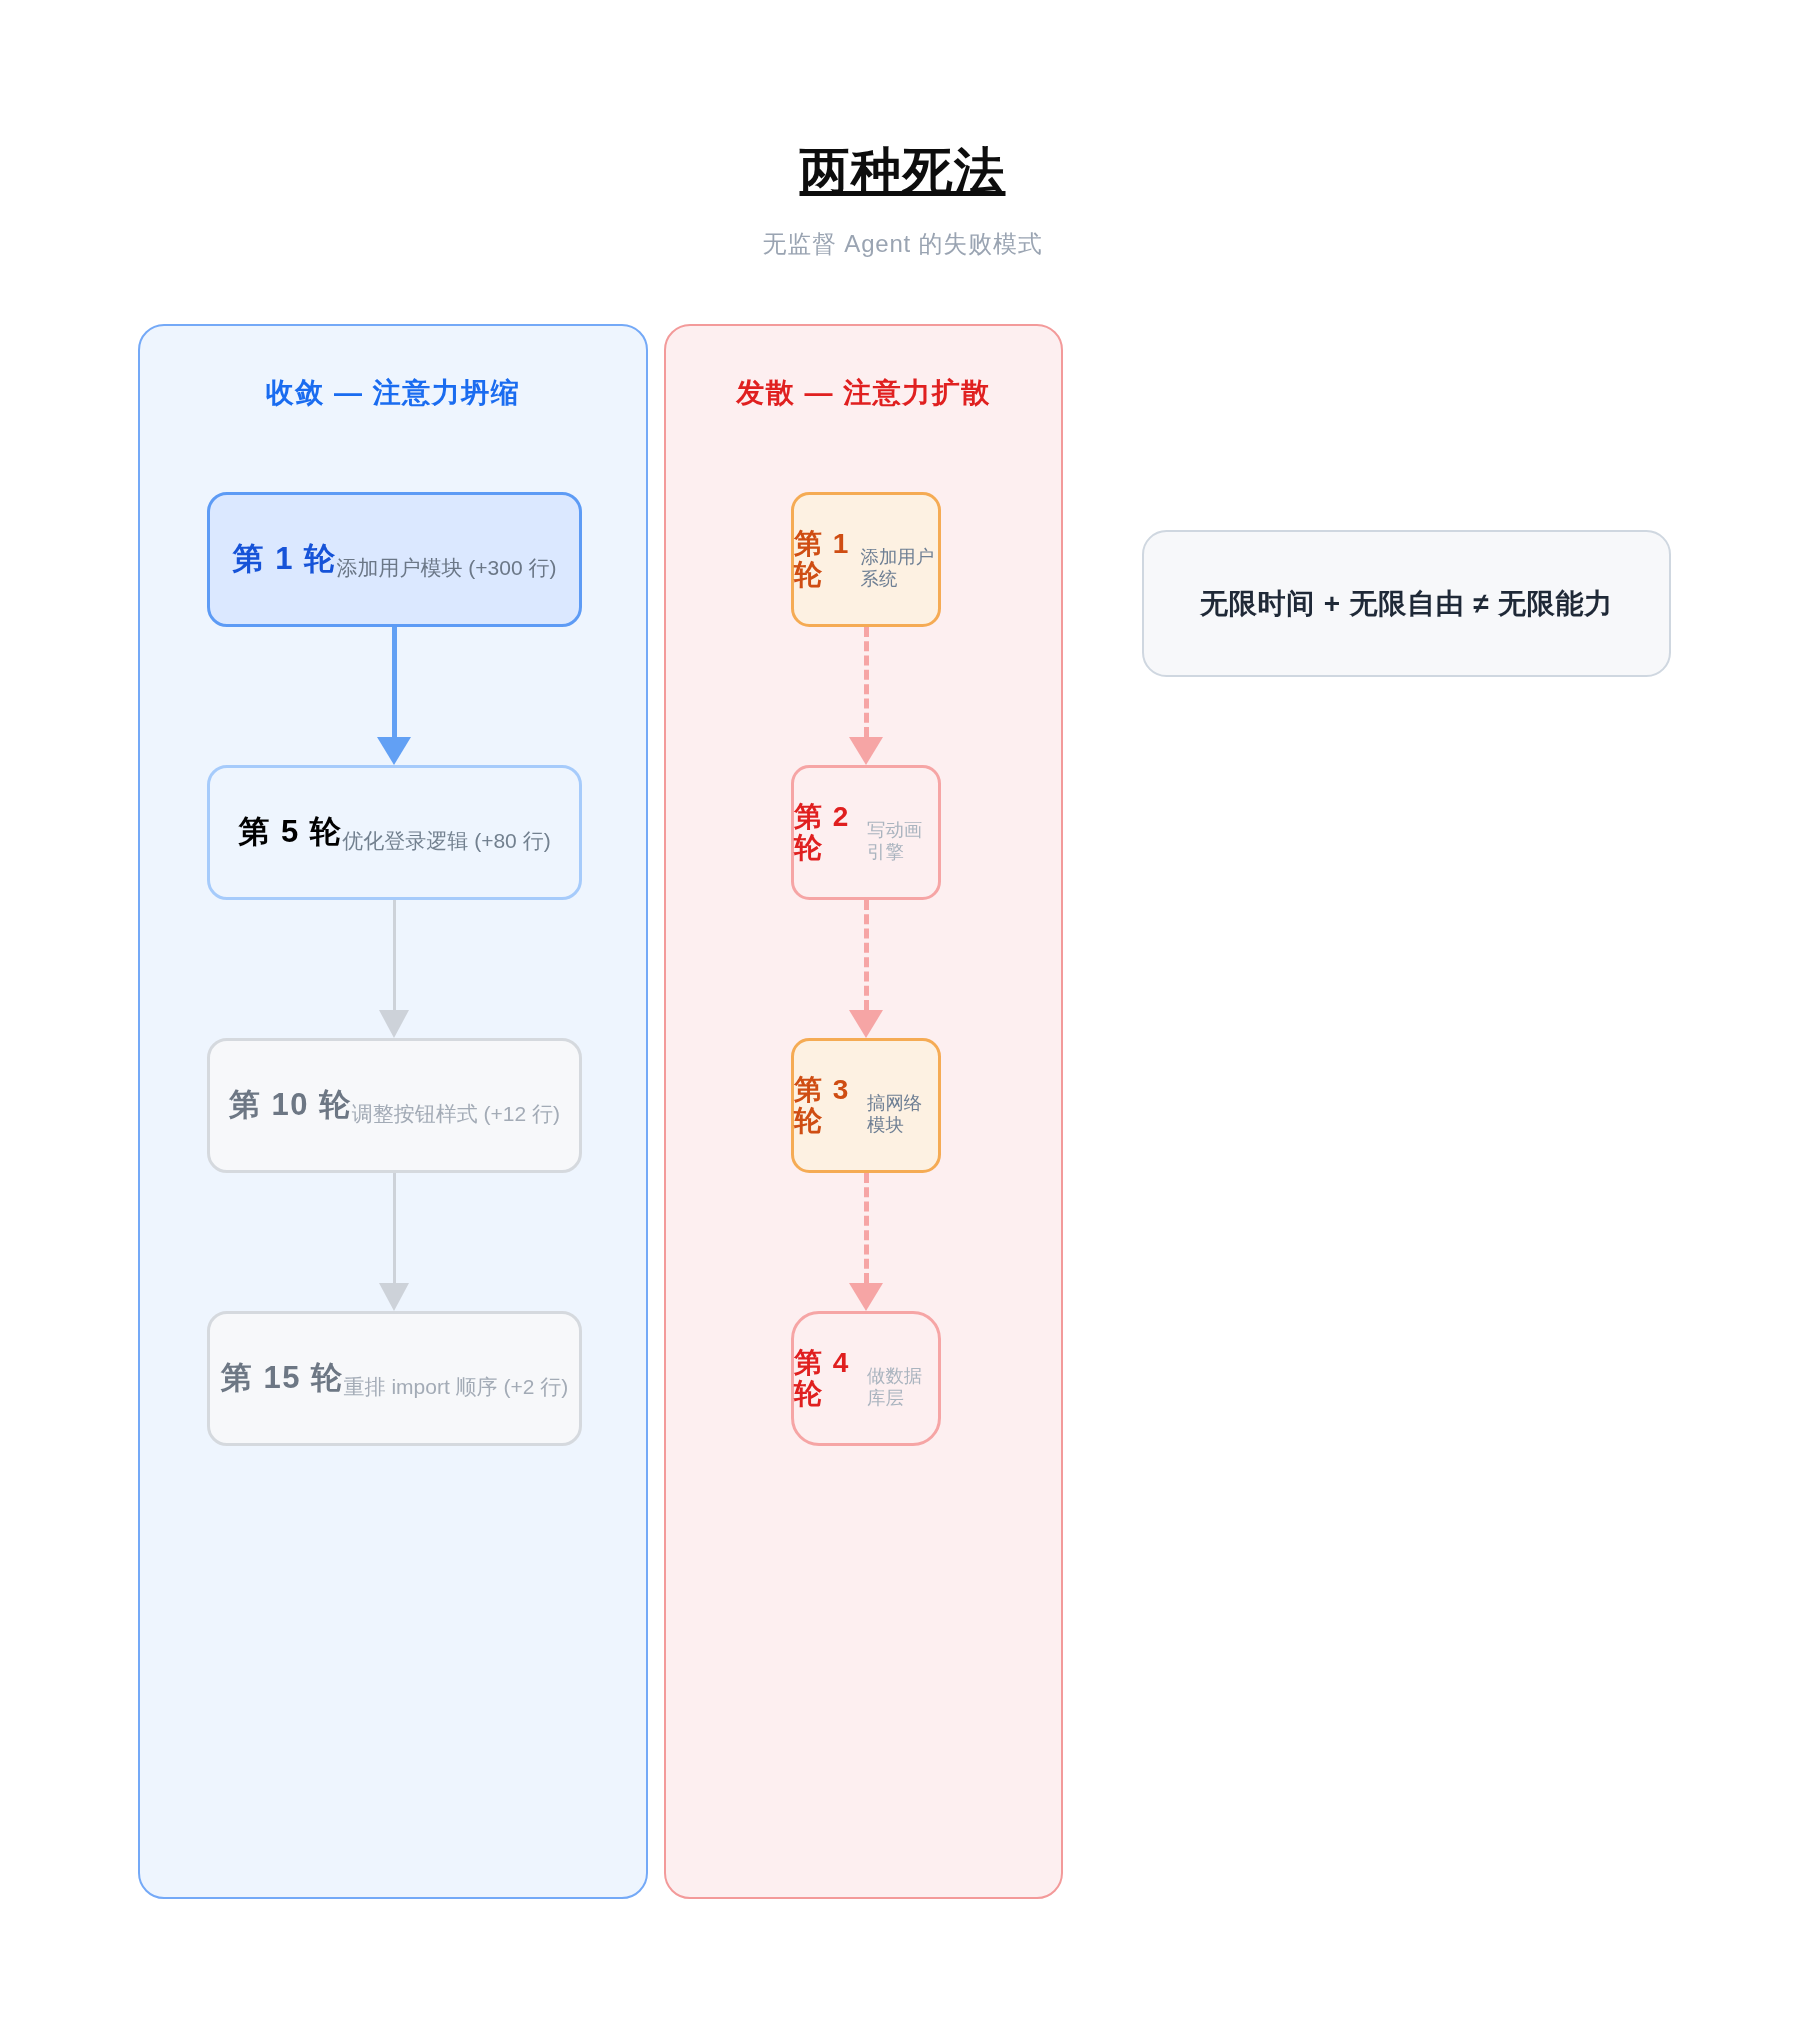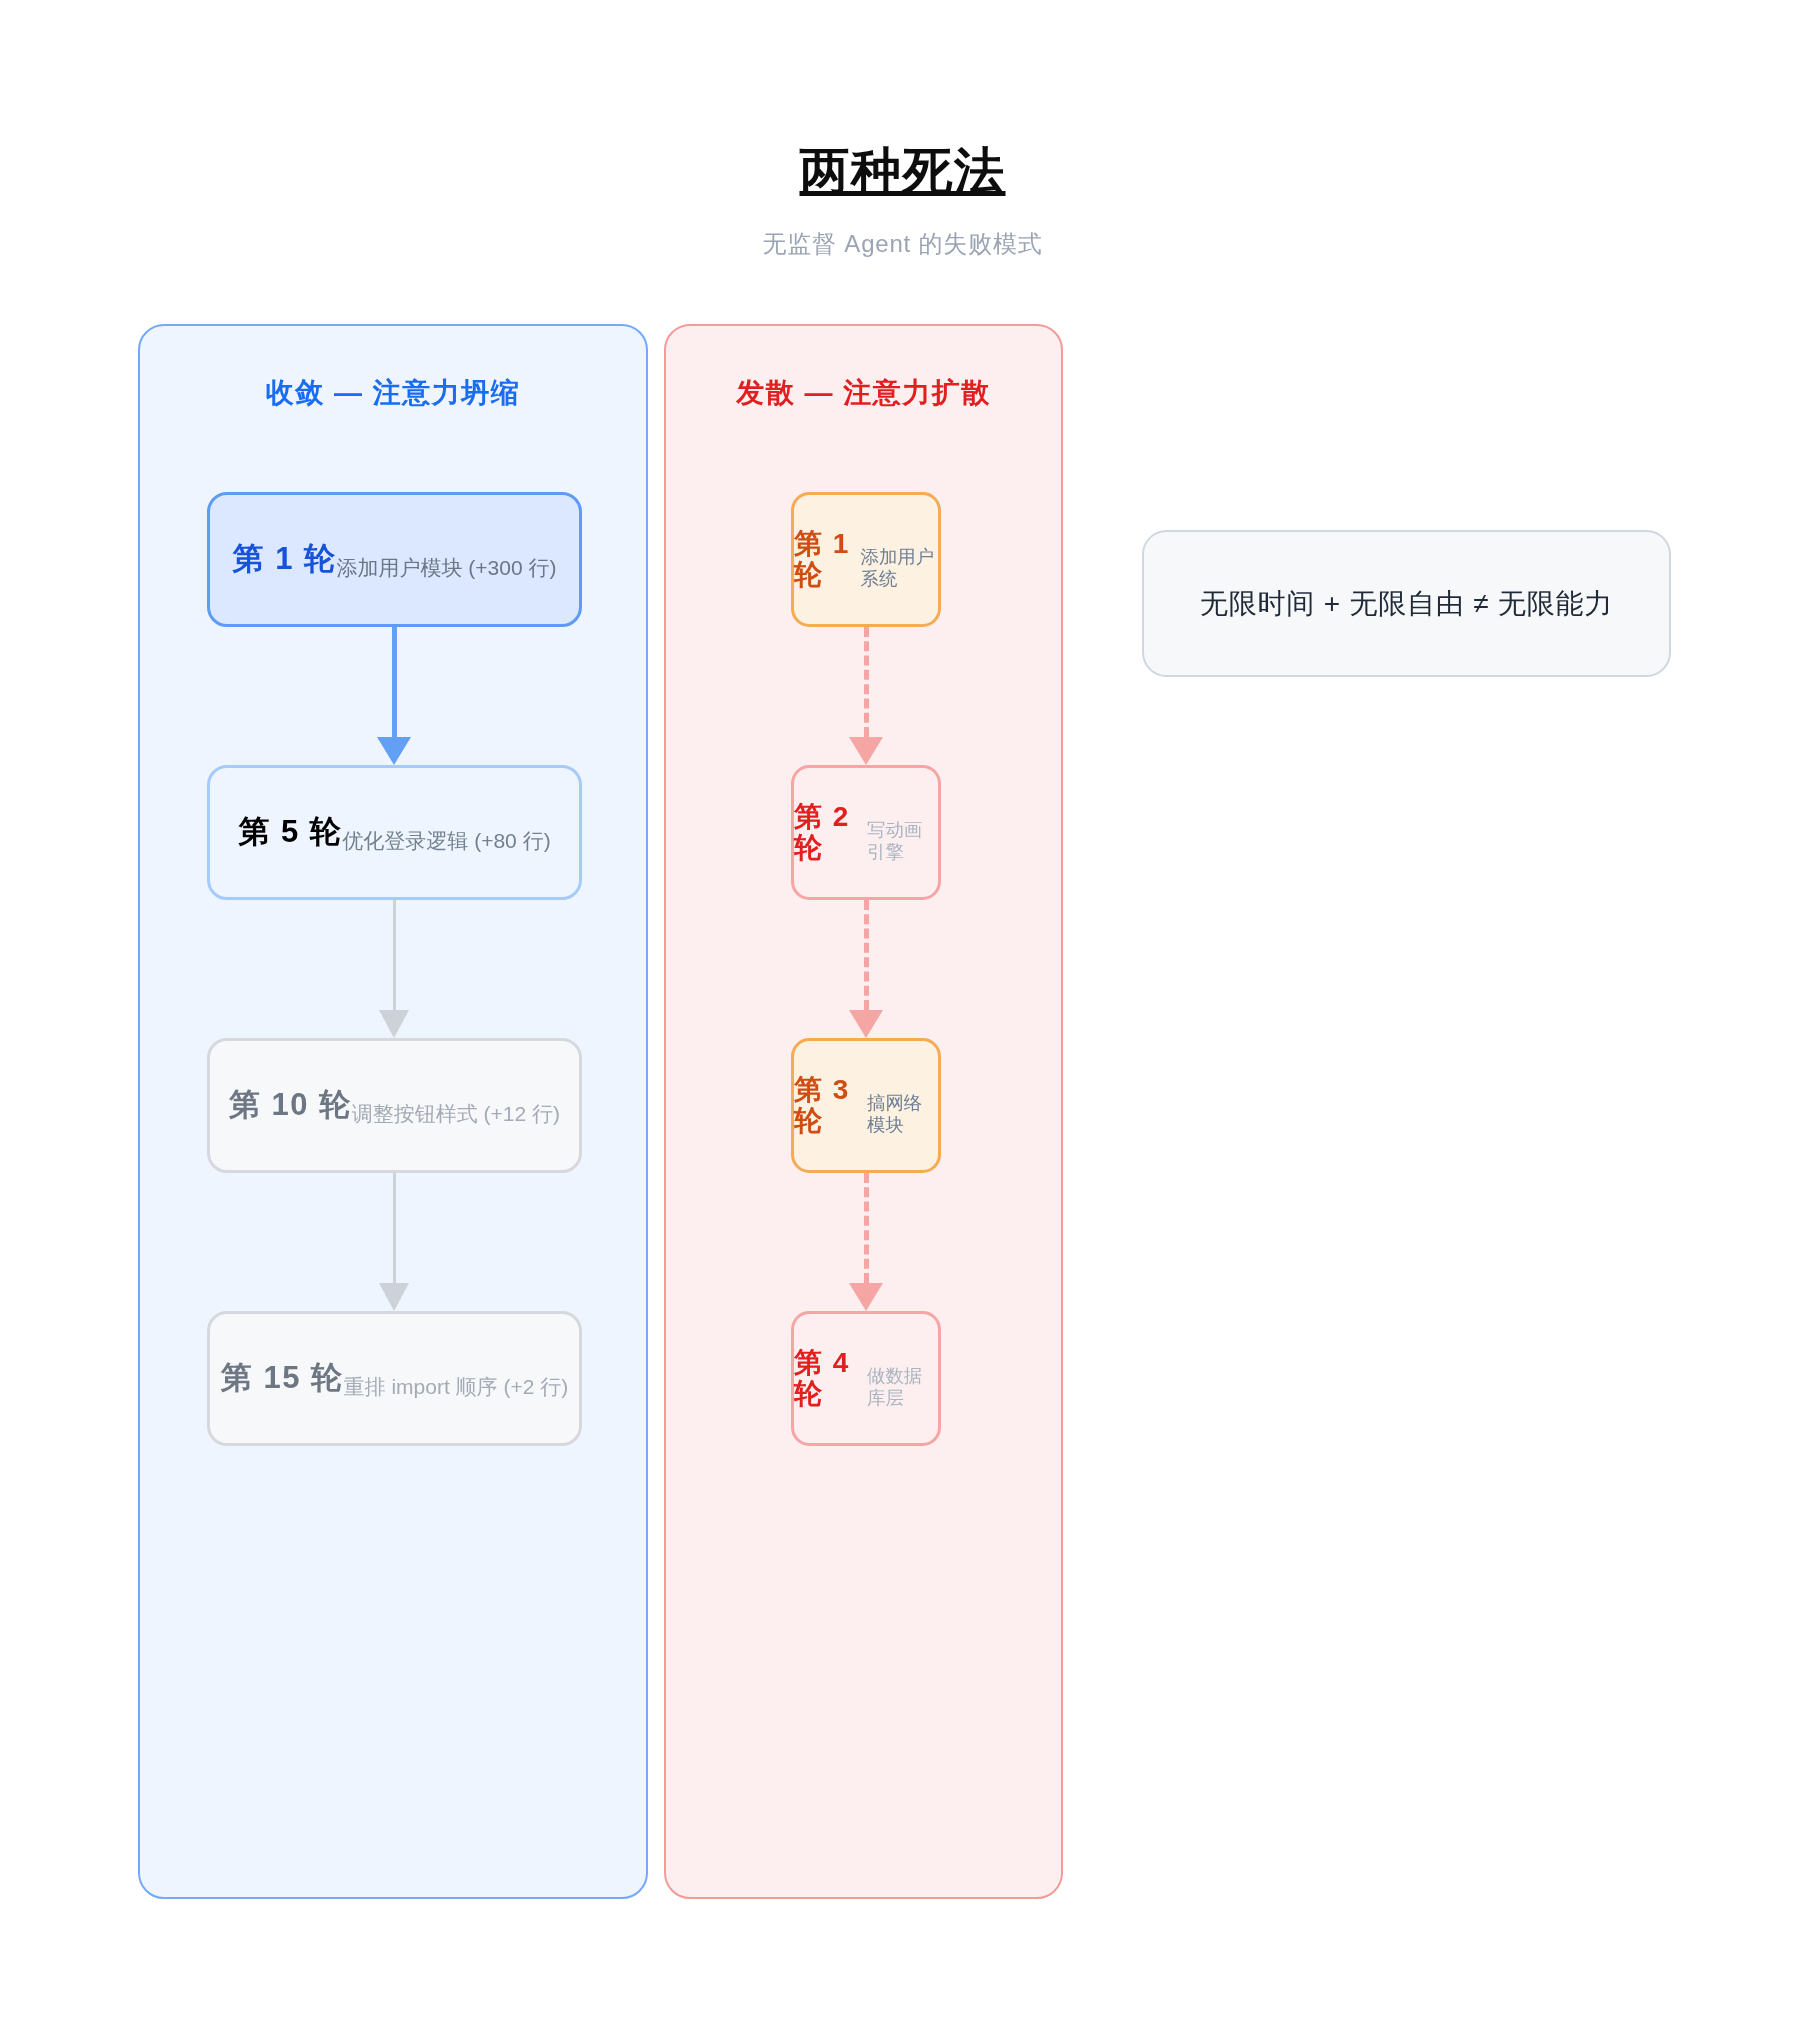--- a/index.html
+++ b/index.html
@@ -204,21 +204,21 @@
     height: 147px;
     background: #f7f8fa;
     border: 2.3px solid #cfd7e0;
     border-radius: 24.5px;
     display: flex;
     align-items: center;
     justify-content: center;
   }
   .note-text {
     font-size: 28px;
-    font-weight: 400;
+    font-weight: 700;
     color: #1f2937;
     letter-spacing: 0.8px;
   }
 </style>
 </head>
 <body>
 
 <div class="page">
 
   <div class="header">
@@ -297,21 +297,21 @@
       <div class="card rcard s-orange" style="top:712px; height:135px;">
         <div class="round">第 3 轮</div>
         <div class="desc">搞网络模块</div>
       </div>
 
       <div class="arrow a-dash" style="left:177px; top:847px; height:138px;">
         <div class="shaft"></div>
         <div class="head"></div>
       </div>
 
-      <div class="card rcard s-red" style="top:985px; height:135px;">
+      <div class="card rcard s-red" style="top:985px; height:135px;border-radius:28px;">
         <div class="round">第 4 轮</div>
         <div class="desc">做数据库层</div>
       </div>
 
     </div>
   </div>
 
   <div class="note">
     <div class="note-text">无限时间 + 无限自由 ≠ 无限能力</div>
   </div>

